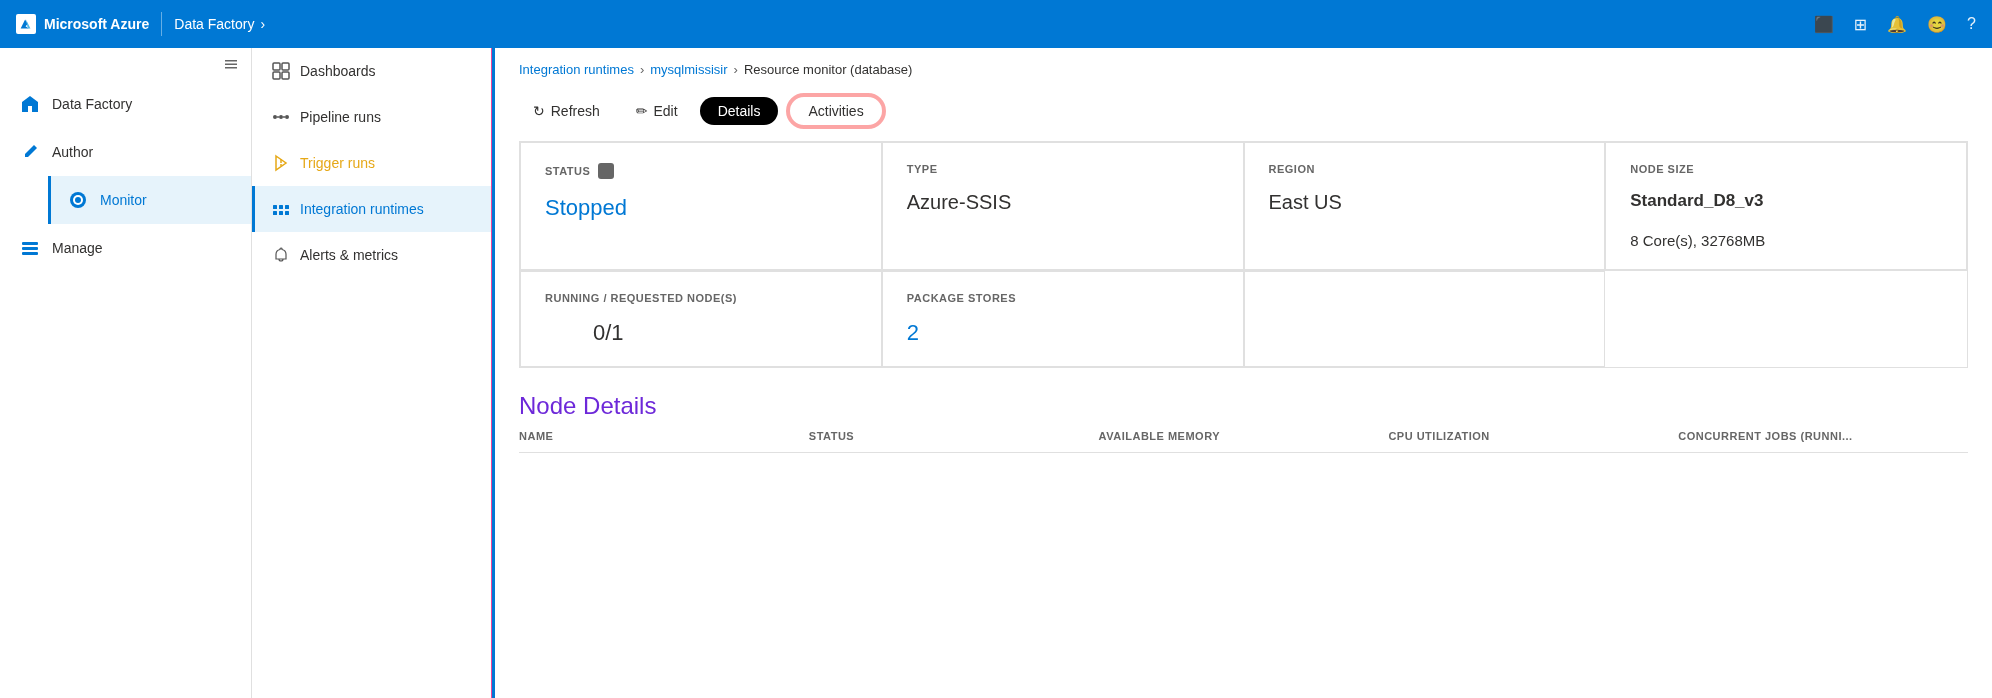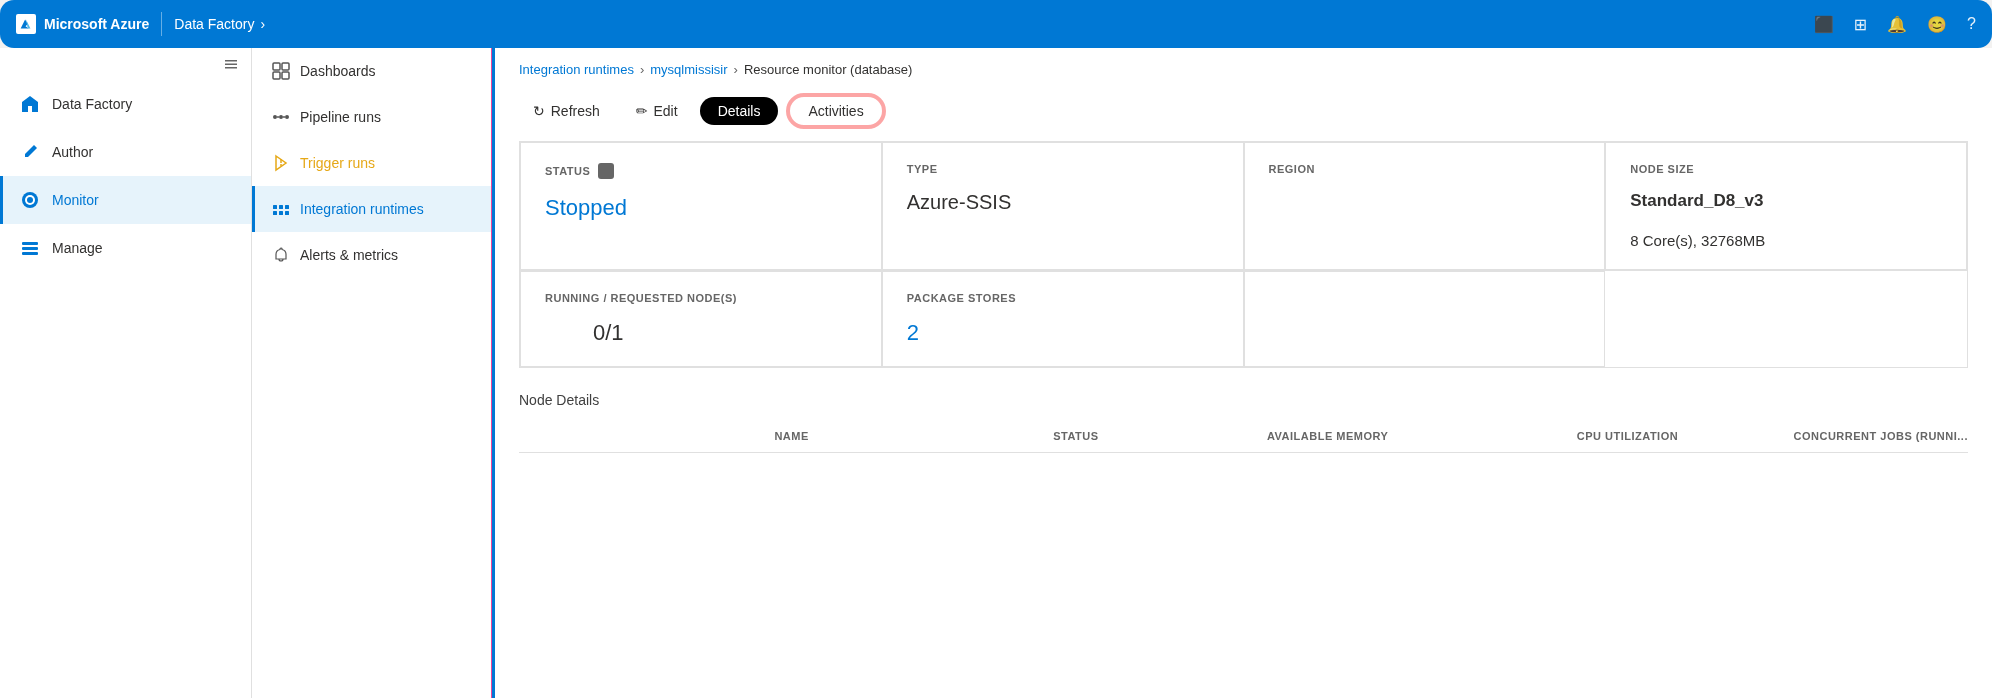--- a/index.html
+++ b/index.html
@@ -7,21 +7,20 @@
 
     
     .top-bar {
       background: #0078d4;
       height: 48px;
       display: flex;
       align-items: center;
       padding: 0 16px;
       color: white;
       flex-shrink: 0;
-      border-radius: 14px;
     }
     .top-bar-logo { font-size: 14px; font-weight: 600; display: flex; align-items: center; gap: 8px; }
     .top-bar-logo-icon { width: 20px; height: 20px; background: white; border-radius: 2px; display: flex; align-items: center; justify-content: center; }
     .top-bar-logo-icon svg { width: 16px; height: 16px; }
     .top-bar-divider { width: 1px; height: 24px; background: rgba(255,255,255,0.4); margin: 0 12px; }
     .top-bar-title { font-size: 14px; color: white; display: flex; align-items: center; gap: 6px; }
     .top-bar-icons { margin-left: auto; display: flex; align-items: center; gap: 20px; }
     .top-bar-icon { color: white; font-size: 16px; cursor: pointer; opacity: 0.9; }
 
     
@@ -48,21 +47,21 @@
     .sidebar-item {
       display: flex;
       align-items: center;
       gap: 12px;
       padding: 14px 20px;
       cursor: pointer;
       color: #323130;
       font-size: 14px;
       position: relative;
     }
-    .sidebar-item.active { background: #e6f3fb; color: #0078d4; }
+    .sidebar-item.active { background: #e6f3fb; color: #0078d4; margin-left: 48px; }
     .sidebar-item.active::before {
       content: '';
       position: absolute;
       left: 0; top: 0; bottom: 0;
       width: 3px;
       background: #0078d4;
     }
     .sidebar-item-icon { width: 20px; height: 20px; display: flex; align-items: center; justify-content: center; flex-shrink: 0; }
 
     
@@ -172,30 +171,29 @@
       margin: 0 24px;
       border: 1px solid #e0e0e0;
       border-top: none;
     }
 
     
     .node-details {
       margin: 24px 24px 0;
     }
     .node-details-title {
-      font-size: 14px;
-      color: #404040;
-      margin-bottom: 12px;
+      font-size: 24px;
+      color: #6d28d9;
+      margin-bottom: 0;
     }
     .node-table-header {
       display: grid;
       grid-template-columns: 1fr 1fr 1fr 1fr 1fr;
       border-bottom: 1px solid #e0e0e0;
       padding: 10px 0;
-      text-align: right;
     }
     .node-table-col {
       font-size: 11px;
       font-weight: 600;
       color: #666;
       text-transform: uppercase;
       letter-spacing: 0.5px;
     }
 
     
@@ -391,20 +389,21 @@
         <div class="card-value blue">Stopped</div>
       </div>
 
       <div class="card">
         <div class="card-label">TYPE</div>
         <div class="card-value" style="font-size:20px; font-weight:400;">Azure-SSIS</div>
       </div>
 
       <div class="card">
         <div class="card-label">REGION</div>
+        <div class="card-value" style="font-size:20px; font-weight:400;">East US</div>
       </div>
 
       <div class="card">
         <div class="card-label">NODE SIZE</div>
         <div>
           <div style="font-size:17px; font-weight:600; color:#323130; margin-bottom:21px;">Standard_D8_v3</div>
           <div style="font-size:15px; color:#323130;">8 Core(s), 32768MB</div>
         </div>
       </div>
     </div>

